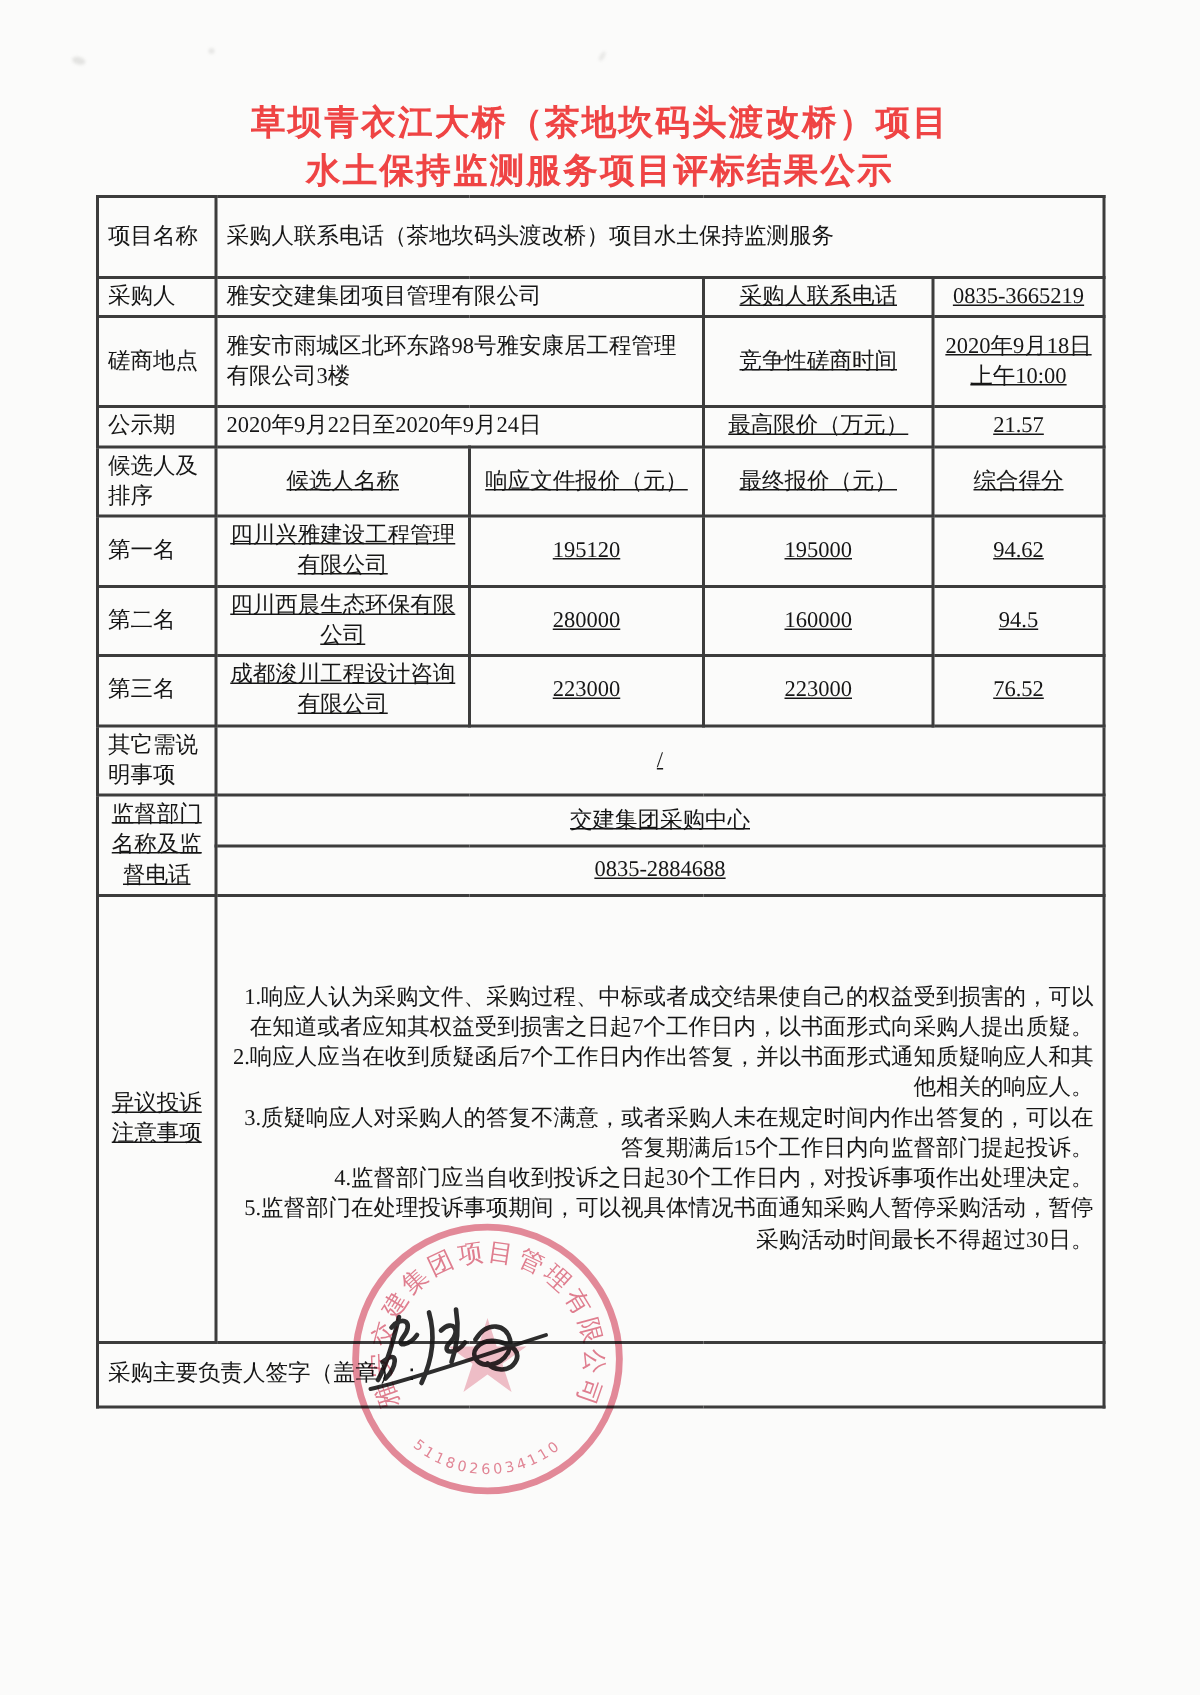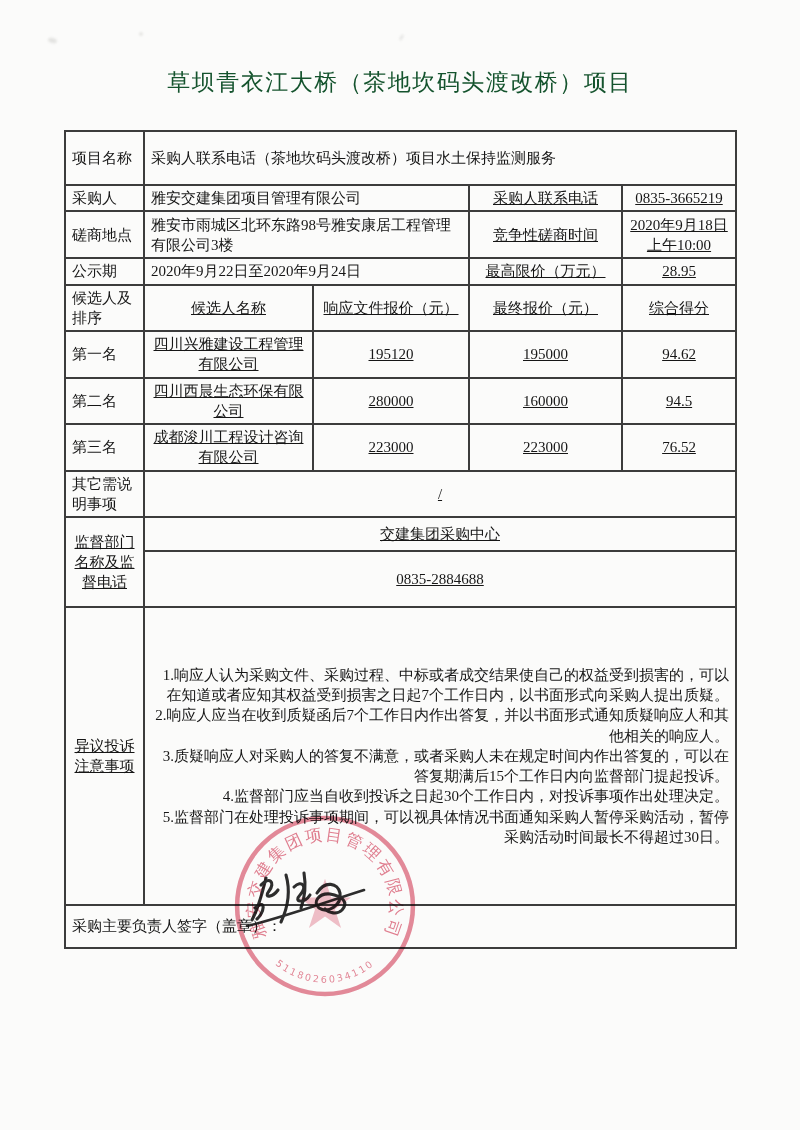--- a/index.html
+++ b/index.html
@@ -9,21 +9,21 @@
     font-family:"Liberation Serif","DejaVu Serif",serif;
     color:#1d1d1d;
   }
   
   .speck{position:absolute;background:#b7b7b3;border-radius:50%;filter:blur(1px);}
 
   .page-title{
     position:absolute;top:66px;left:0;width:100%;
     text-align:center;
     font-family:"DejaVu Sans","Liberation Sans",sans-serif;
-    font-weight:400;font-size:23px;line-height:32px;letter-spacing:1.5px;color:#14532d;
+    font-weight:700;font-size:23px;line-height:32px;letter-spacing:1.5px;color:#ef4444;
   }
   table.main{
     position:absolute;left:64px;top:130px;width:671px;
     border-collapse:collapse;table-layout:fixed;
   }
   table.main td{
     border:2px solid #3c3c3c;
     padding:2px 6px;
     font-size:15px;line-height:1.35;
     vertical-align:middle;
@@ -43,20 +43,21 @@
 </style>
 </head>
 <body>
 
 <div class="speck" style="left:48px;top:38px;width:9px;height:5px;opacity:.35;transform:rotate(15deg);"></div>
 <div class="speck" style="left:139px;top:32px;width:4px;height:4px;opacity:.3;"></div>
 <div class="speck" style="left:400px;top:34px;width:3px;height:7px;opacity:.28;transform:rotate(30deg);"></div>
 
 <div class="page-title">
   <div>草坝青衣江大桥（茶地坎码头渡改桥）项目</div>
+  <div>水土保持监测服务项目评标结果公示</div>
 </div>
 
 <table class="main">
   <colgroup>
     <col style="width:79px">
       <col style="width:169px">
       <col style="width:156px">
       <col style="width:153px">
       <col style="width:114px">
   </colgroup>
@@ -67,32 +68,32 @@
     <td class="tl" colspan="4">采购人联系电话（茶地坎码头渡改桥）项目水土保持监测服务</td>
   </tr>
 
   <tr style="height:21px">
     <td class="tl">采购人</td>
     <td class="tl" colspan="2">雅安交建集团项目管理有限公司</td>
     <td class="tc">采购人联系电话</td>
     <td class="tc">0835-3665219</td>
   </tr>
 
-  <tr style="height:47px">
+  <tr style="height:60px">
     <td class="tl">磋商地点</td>
     <td class="tl" colspan="2">雅安市雨城区北环东路98号雅安康居工程管理有限公司3楼</td>
     <td class="tc">竞争性磋商时间</td>
     <td class="tc">2020年9月18日上午10:00</td>
   </tr>
 
   <tr style="height:17px">
     <td class="tl">公示期</td>
     <td class="tl" colspan="2">2020年9月22日至2020年9月24日</td>
     <td class="tc">最高限价（万元）</td>
-    <td class="tc">28.95</td>
+    <td class="tc">21.57</td>
   </tr>
 
   <tr style="height:42px">
     <td class="tl">候选人及排序</td>
     <td class="tc">候选人名称</td>
     <td class="tc">响应文件报价（元）</td>
     <td class="tc">最终报价（元）</td>
     <td class="tc">综合得分</td>
   </tr>
 
@@ -122,21 +123,21 @@
 
   <tr style="height:37px">
     <td class="tl">其它需说明事项</td>
     <td class="tc" colspan="4">/</td>
   </tr>
 
   <tr style="height:34px">
     <td class="tc" rowspan="2">监督部门名称及监督电话</td>
     <td class="tc" colspan="4">交建集团采购中心</td>
   </tr>
-  <tr style="height:56px">
+  <tr style="height:32px">
     <td class="tc" colspan="4">0835-2884688</td>
   </tr>
 
   <tr style="height:298px">
     <td class="tc">异议投诉注意事项</td>
     <td class="notes-cell tl" colspan="4">
       <p class="note-line">1.响应人认为采购文件、采购过程、中标或者成交结果使自己的权益受到损害的，可以在知道或者应知其权益受到损害之日起7个工作日内，以书面形式向采购人提出质疑。</p>
       <p class="note-line">2.响应人应当在收到质疑函后7个工作日内作出答复，并以书面形式通知质疑响应人和其他相关的响应人。</p>
       <p class="note-line">3.质疑响应人对采购人的答复不满意，或者采购人未在规定时间内作出答复的，可以在答复期满后15个工作日内向监督部门提起投诉。</p>
       <p class="note-line">4.监督部门应当自收到投诉之日起30个工作日内，对投诉事项作出处理决定。</p>

